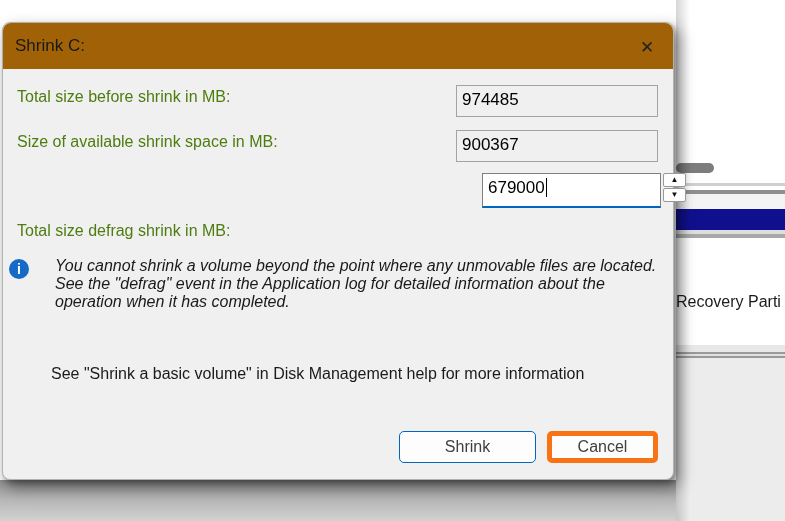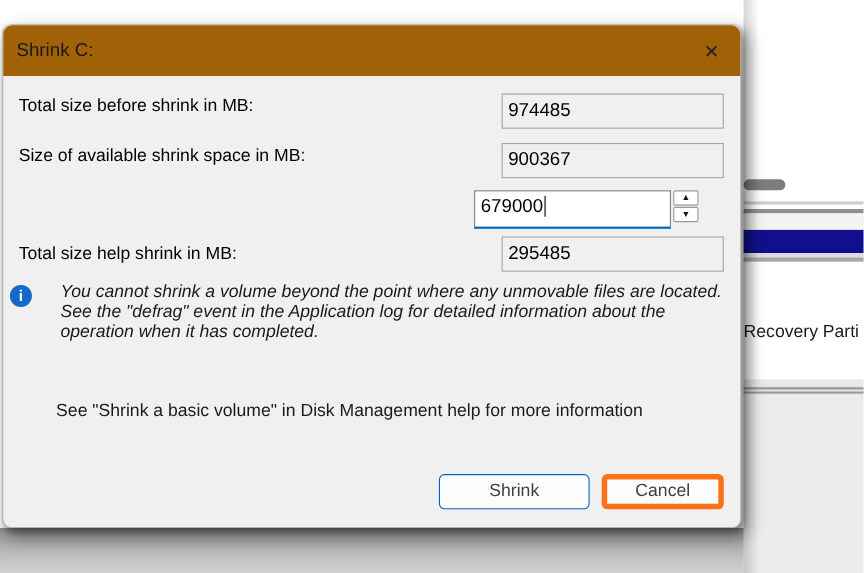--- a/index.html
+++ b/index.html
@@ -29,24 +29,24 @@
   .bottom-strip{position:absolute;left:0;top:480px;width:676px;height:41px;
     background:linear-gradient(to bottom,#8f8f8f 0%,#b5b5b5 45%,#d2d2d2 100%);}
   
   .dialog{position:absolute;left:2px;top:22px;width:672px;height:458px;box-sizing:border-box;
     background:#f0f0f0;border:1px solid #b1b1b1;border-radius:8px;
     box-shadow:5px 7px 16px rgba(0,0,0,0.42),2px 3px 5px rgba(0,0,0,0.25);z-index:5;}
   .titlebar{position:absolute;left:0;top:0;right:0;height:46px;background:#a16207;border-radius:8px 8px 0 0;}
   .title{position:absolute;left:12px;top:13px;font-size:17px;color:#191919;}
   .close-btn{position:absolute;right:13px;top:11px;width:26px;height:26px;display:flex;align-items:center;justify-content:center;
     font-size:17px;color:#222;cursor:pointer;}
-  .lbl{position:absolute;left:14px;font-size:16px;color:#000000;white-space:nowrap;}
+  .lbl{position:absolute;left:14px;font-size:16px;color:#4d7c0f;white-space:nowrap;}
   .field{position:absolute;left:453px;width:202px;height:32px;box-sizing:border-box;
     background:#f0f0f0;border:1px solid #a3a3a3;font-size:17px;color:#000;padding:4px 0 0 5px;overflow:hidden;}
-  .edit-row{position:absolute;left:428px;top:150px;width:183px;height:35px;border-radius:10px;}
+  .edit-row{position:absolute;left:479px;top:150px;width:183px;height:35px;border-radius:10px;}
   .edit{position:absolute;left:0;top:0;width:179px;height:35px;box-sizing:border-box;background:#ffffff;
     border:1px solid #7f7f7f;border-bottom:2px solid #0067c0;font-size:17px;color:#000;
     padding:4px 0 0 5px;display:flex;align-items:flex-start;}
   .caret{width:1.5px;height:19px;background:#000;margin-left:1px;}
   .spinner{position:absolute;left:181px;top:0;width:23px;height:30px;}
   .spin-btn{position:absolute;left:0;width:23px;height:14px;box-sizing:border-box;background:#fdfdfd;
     border:1px solid #999;border-radius:2px;display:flex;align-items:center;justify-content:center;
     font-size:8px;color:#111;cursor:pointer;line-height:1;}
   .spin-up{top:0;}
   .spin-down{top:15px;}
@@ -85,41 +85,40 @@
 <div class="dialog">
   <div class="titlebar">
     <span class="title">Shrink C:</span>
     <span class="close-btn">
         <span>✕</span>
       </span>
   </div>
 
   <span class="lbl" style="top:65px">Total size before shrink in MB:</span>
   <span class="lbl" style="top:110px">Size of available shrink space in MB:</span>
-  <span class="lbl" style="top:199px">Total size help shrink in MB:</span>
+  <span class="lbl" style="top:199px">Total size defrag shrink in MB:</span>
 
   <div class="field" style="top:62px">974485</div>
   <div class="field" style="top:107px">900367</div>
 
   <div class="edit-row">
     <div class="edit">
       <span>679000</span>
       <span class="caret"></span>
     </div>
     <div class="spinner">
       <div class="spin-btn spin-up">
           <span>▲</span>
         </div>
       <div class="spin-btn spin-down">
           <span>▼</span>
         </div>
     </div>
   </div>
 
-  <div class="field" style="top:192px">295485</div>
 
   <div class="info-icon">
       <span>i</span>
     </div>
   <div class="info-text">
     <div>You cannot shrink a volume beyond the point where any unmovable files are located.</div>
     <div>See the "defrag" event in the Application log for detailed information about the</div>
     <div>operation when it has completed.</div>
   </div>
 

